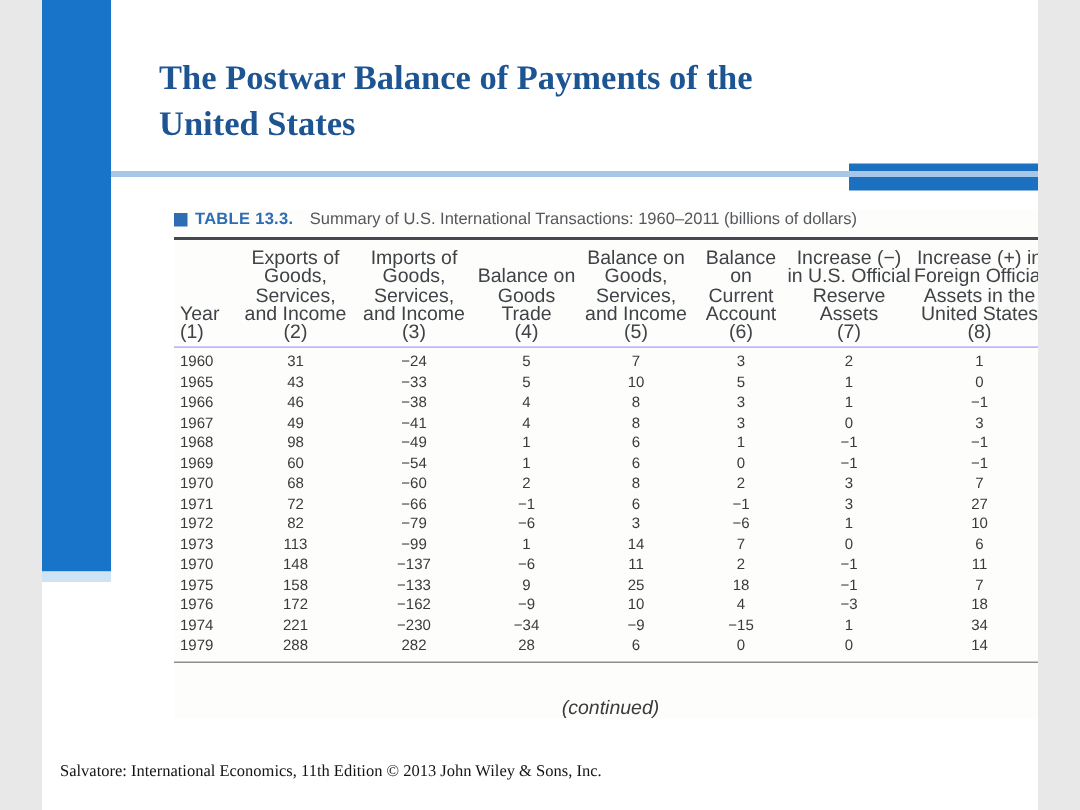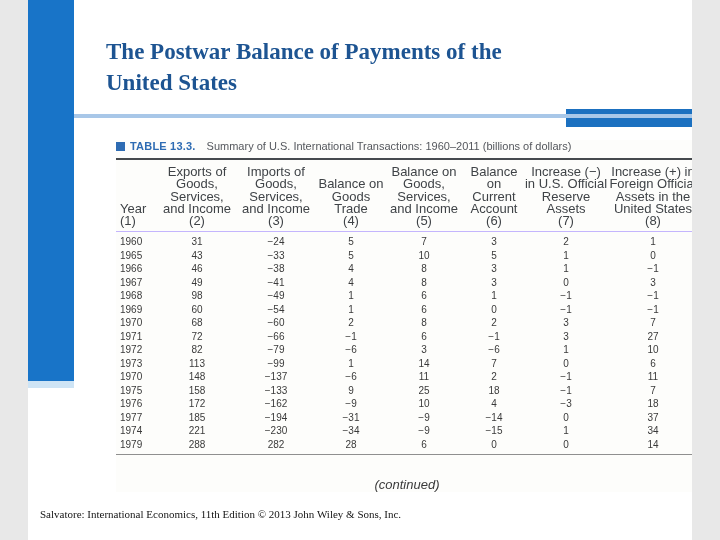--- a/index.html
+++ b/index.html
@@ -219,30 +219,20 @@
             <td>1976</td>
             <td>172</td>
             <td>−162</td>
             <td>−9</td>
             <td>10</td>
             <td>4</td>
             <td>−3</td>
             <td>18</td>
           </tr>
           <tr>
-            <td>1977</td>
-            <td>185</td>
-            <td>−194</td>
-            <td>−31</td>
-            <td>−9</td>
-            <td>−14</td>
-            <td>0</td>
-            <td>37</td>
-          </tr>
-          <tr>
             <td>1974</td>
             <td>221</td>
             <td>−230</td>
             <td>−34</td>
             <td>−9</td>
             <td>−15</td>
             <td>1</td>
             <td>34</td>
           </tr>
           <tr>

